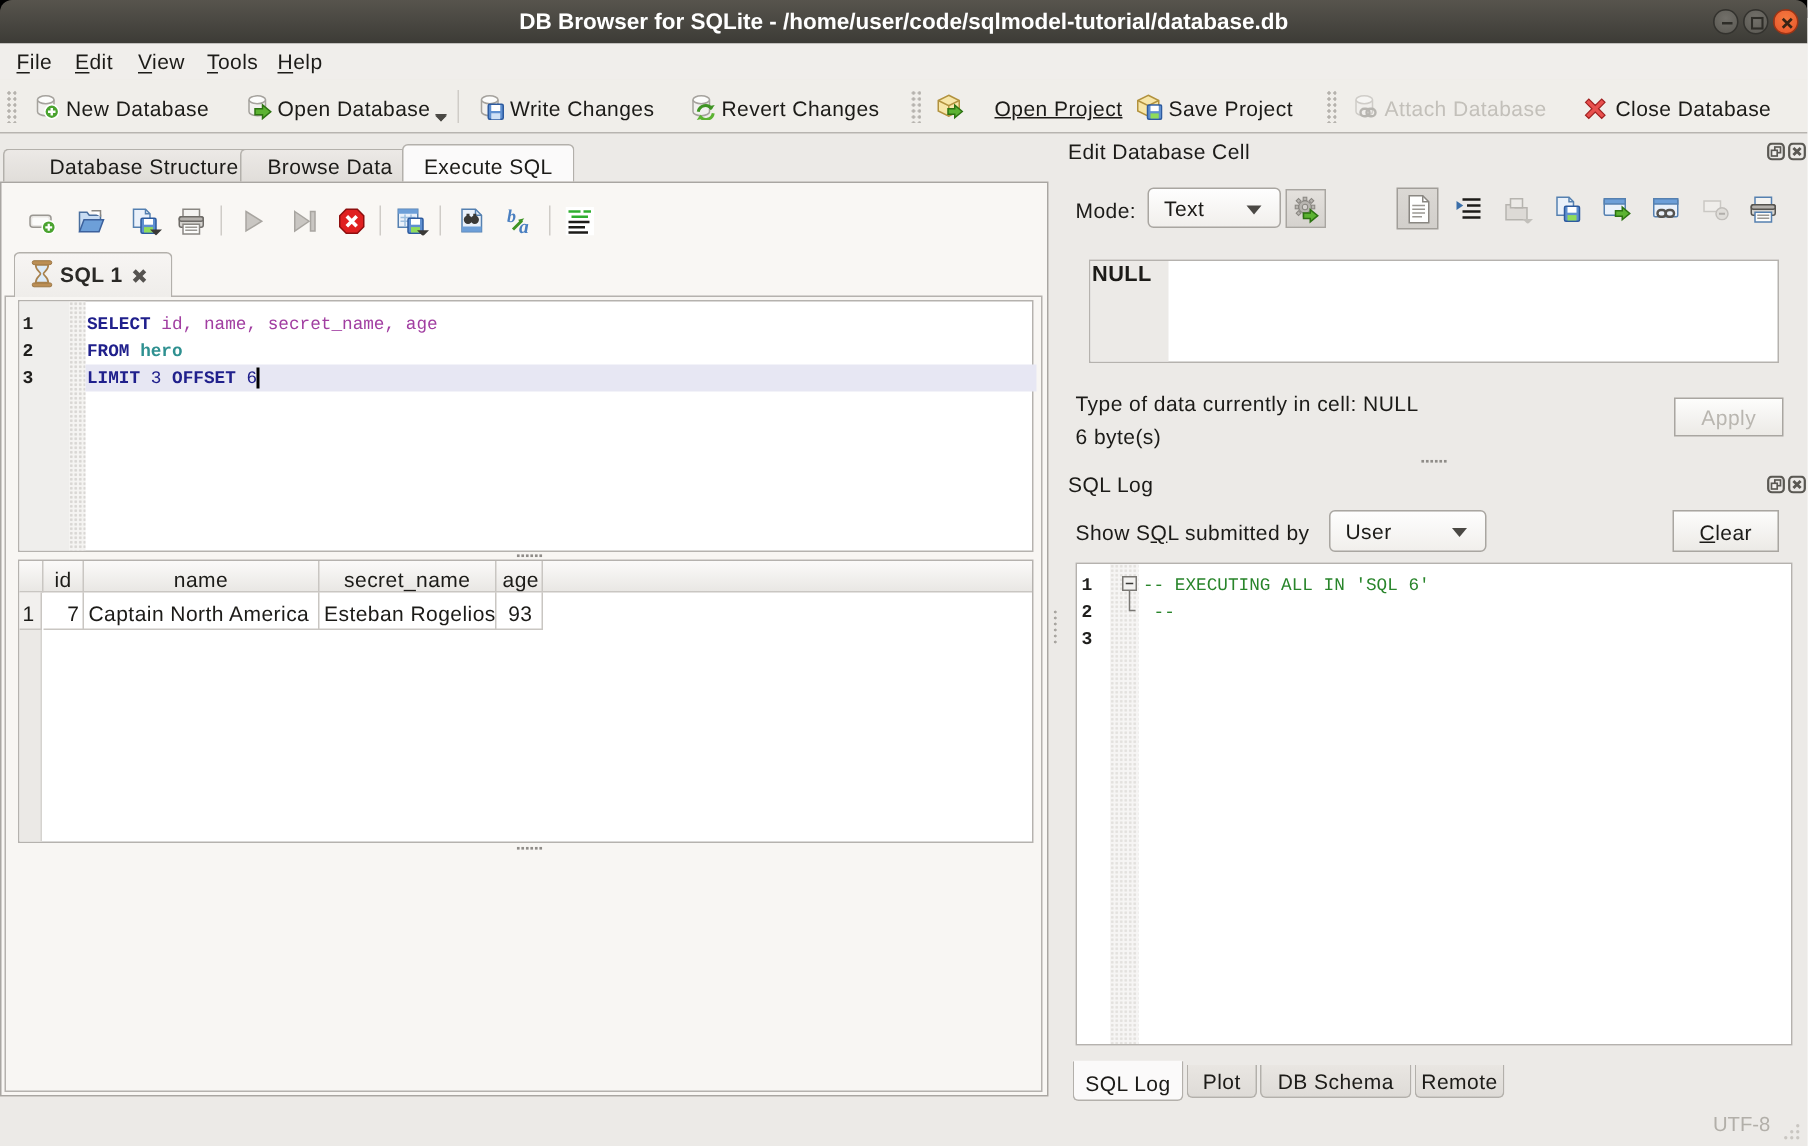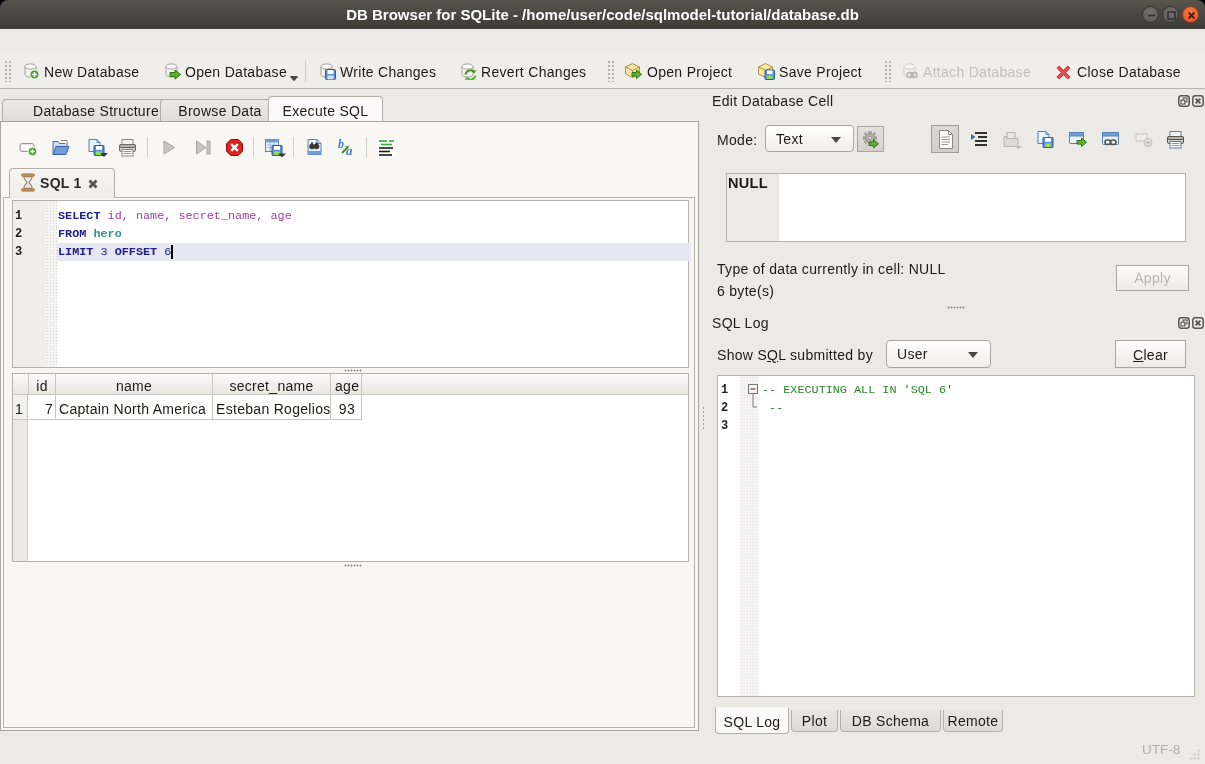--- a/index.html
+++ b/index.html
@@ -105,20 +105,27 @@
           <rect x="3" y="3" width="7" height="7" fill="none" stroke="#2e2d28" stroke-width="1.4"></rect>
         </svg>
       </div>
     <div class="winbtn" id="btn-close" style="left:1182px;">
         <svg width="13" height="13">
           <path d="M3.5 3.5 L9.5 9.5 M9.5 3.5 L3.5 9.5" stroke="#3a2415" stroke-width="1.8"></path>
         </svg>
       </div>
   </div>
 
+  <div id="menubar">
+    <span class="mi" style="left:11px;"><u>F</u>ile</span>
+    <span class="mi" style="left:50px;"><u>E</u>dit</span>
+    <span class="mi" style="left:92px;"><u>V</u>iew</span>
+    <span class="mi" style="left:138px;"><u>T</u>ools</span>
+    <span class="mi" style="left:185px;"><u>H</u>elp</span>
+  </div>
 
   <div id="toolbar">
     <div class="handle" style="left:4px;"></div>
     <span class="tbicon" style="left:22px;" id="ic-newdb"><svg width="18" height="18">
           <path d="M3 4.5 v8 a5.5 2.6 0 0 0 11 0 v-8" fill="#f2f1ef" stroke="#a5a29d"></path>
           <ellipse cx="8.5" cy="4.5" rx="5.5" ry="2.6" fill="#fcfcfb" stroke="#a5a29d"></ellipse>
           <circle cx="12.5" cy="12.5" r="4.6" fill="#4aa32f" stroke="#fff"></circle>
           <path d="M12.5 10 v5 M10 12.5 h5" stroke="#fff" stroke-width="1.6"></path>
         </svg></span>
     <span class="tbtext" style="left:44px;">New Database</span>
@@ -149,21 +156,21 @@
           <path d="M16.5 13.5 a5 5 0 0 1 -9 2" fill="none" stroke="#5cb332" stroke-width="2"></path>
           <path d="M5.5 18 l2.5 -3.5 2.5 2.5 z" fill="#5cb332"></path>
         </svg></span>
     <span class="tbtext" style="left:481px;">Revert Changes</span>
     <div class="handle" style="left:607px;"></div>
     <span class="tbicon" style="left:624px;" id="ic-openproj"><svg width="19" height="18">
           <path d="M8.5 1.5 L15.5 5 v7 L8.5 15.5 L1.5 12 v-7 z" fill="#f7e6a8" stroke="#b2923e"></path>
           <path d="M1.5 5 L8.5 8.5 L15.5 5 M8.5 8.5 v7" fill="none" stroke="#b2923e"></path>
           <path d="M8 10.5 h4.5 v-2.4 l5 4.2 -5 4.2 v-2.4 h-4.5 z" fill="#5cb332" stroke="#2d7312"></path>
         </svg></span>
-    <span class="tbtext" style="left:647px;">Open Project</span>
+    <span class="tbtext" style="left:663px;text-decoration:underline;">Open Project</span>
     <span class="tbicon" style="left:757px;" id="ic-saveproj"><svg width="18" height="18">
           <path d="M8.5 1.5 L15.5 5 v7 L8.5 15.5 L1.5 12 v-7 z" fill="#f7e6a8" stroke="#b2923e"></path>
           <path d="M1.5 5 L8.5 8.5 L15.5 5 M8.5 8.5 v7" fill="none" stroke="#b2923e"></path>
           <rect x="8" y="8" width="9.5" height="9.5" rx="1" fill="#5e8fd0" stroke="#2d5a9e"></rect>
           <rect x="10" y="8.5" width="5.5" height="3.6" fill="#fff"></rect>
           <rect x="10" y="13.6" width="5.5" height="3.4" fill="#8fdc5a"></rect>
         </svg></span>
     <span class="tbtext" style="left:779px;">Save Project</span>
     <div class="handle" style="left:884px;"></div>
     <span class="tbicon" style="left:901px;" id="ic-attach"><svg width="18" height="18" opacity="0.55">

